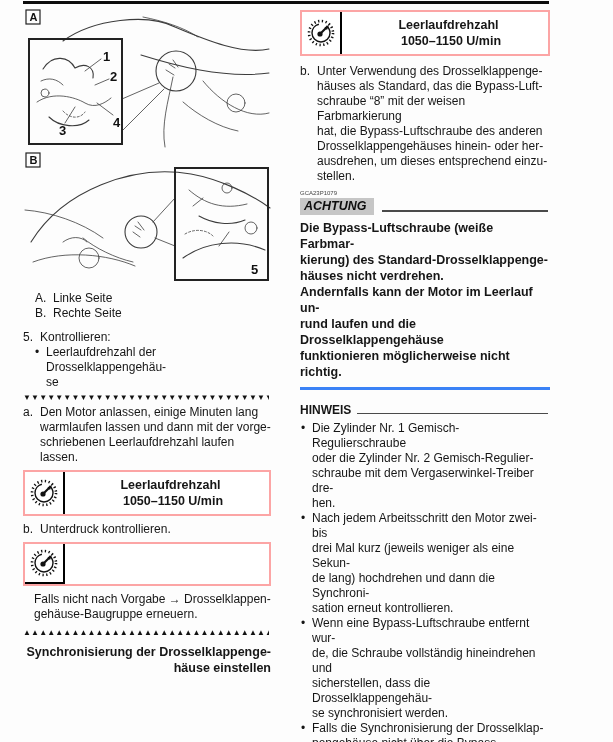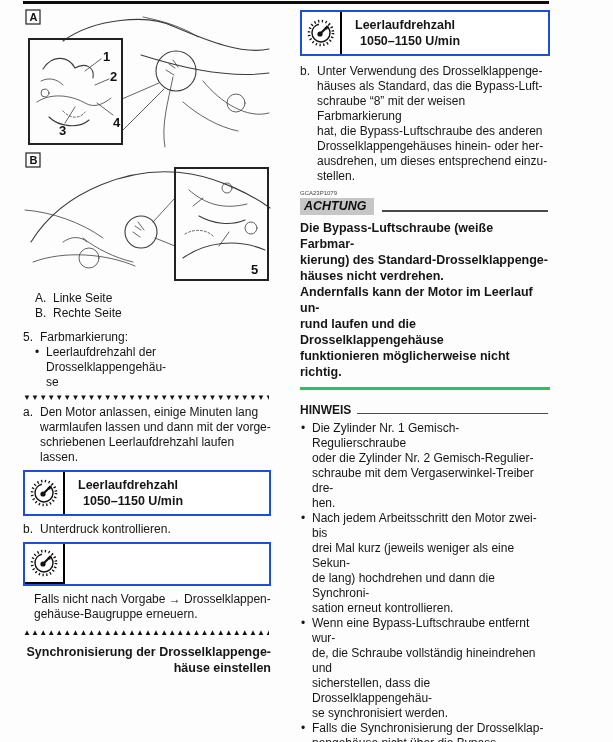--- a/index.html
+++ b/index.html
@@ -22,37 +22,37 @@
   .hang.bul .lbl { width:11px; padding-left:1px; }
   .indent { padding-left:11px; }
   .cap { display:flex; padding-left:12px; }
   .cap .lbl { flex:none; width:18px; }
 
   .tri { font-size:8px; line-height:10px; letter-spacing:0.15px; white-space:nowrap; overflow:hidden;
          width:246px; color:#111; margin:3px 0 2px; }
 
   .h2 { font-weight:bold; font-size:12.5px; line-height:16px; white-space:pre-line; margin:6px 0 3px;text-align:right; }
 
-  .spec { position:relative; border:2px solid #1d4ed8; min-height:40px; margin:5px 0 6px; background:#fff; }
+  .spec { position:relative; border:2px solid #fca5a5; min-height:40px; margin:5px 0 6px; background:#fff;text-align:center; }
   .spec .icon-cell { position:absolute; left:0; top:0; width:40px; height:40px; box-sizing:border-box;
                      border-right:2px solid #000; display:flex; align-items:center; justify-content:center; }
   .spec.small .icon-cell { height:100%; border-bottom:none; }
   .spec.tall  .icon-cell { border-bottom:2px solid #000; }
   .spec .spec-text { margin-left:40px; padding:5px 6px 5px 13px; font-weight:bold; font-size:12.5px; line-height:16px; }
   .spec .l2 { padding-left:5px; }
   .spec .pre2 { white-space:pre-line; }
 
   .code { font-size:6px; color:#444; line-height:7px; margin-top:6px; }
 
   .label-row { display:flex; margin:1px 0 5px; }
   .achtung-chip { background:#c6c6c6; color:#0e0e0e; font-weight:bold; font-style:italic;
                   font-size:12.5px; padding:1px 7px 2px 4px; }
   .label-row .lead { flex:1; border-bottom:2px solid #4a4a4a; margin:0 2px 3px 8px; }
   .achtung-body { font-weight:bold; font-size:12.5px; line-height:16px; white-space:pre-line;
-                  border-bottom:3px solid #22c55e; padding-bottom:7px; }
+                  border-bottom:3px solid #3b82f6; padding-bottom:7px; }
 
   .hinweis-row { display:flex; align-items:flex-end; margin:13px 0 4px; }
   .hinweis-row .t { font-weight:bold; font-size:12px; }
   .hinweis-row .lead { flex:1; border-bottom:1.5px solid #4a4a4a; margin:0 2px 3px 6px; }
 
   .figlabel-box { fill:none; stroke:#222; stroke-width:1.2; }
   .figlabel-txt { font-size:11px; font-weight:bold; fill:#111; }
   .callout { font-size:13px; font-weight:bold; fill:#111; }
   .art { fill:none; stroke:#3c3c3c; stroke-width:1.1; stroke-linecap:round; }
   .art2 { fill:none; stroke:#3c3c3c; stroke-width:0.8; stroke-linecap:round; }
@@ -128,21 +128,21 @@
       <span class="lbl">A.</span>
       <span>Linke Seite</span>
     </div>
     <div class="txt cap">
       <span class="lbl">B.</span>
       <span>Rechte Seite</span>
     </div>
 
     <div class="txt hang" style="margin-top:9px;">
       <span class="lbl">5.</span>
-      <span class="body">Farbmarkierung:</span>
+      <span class="body">Kontrollieren:</span>
     </div>
     <div class="txt hang bul indent">
       <span class="lbl">•</span>
       <span class="body">Leerlaufdrehzahl der Drosselklappengehäu-
 se</span>
     </div>
 
     <div class="tri">▼▼▼▼▼▼▼▼▼▼▼▼▼▼▼▼▼▼▼▼▼▼▼▼▼▼▼▼▼▼▼▼▼▼</div>
 
     <div class="txt hang">

